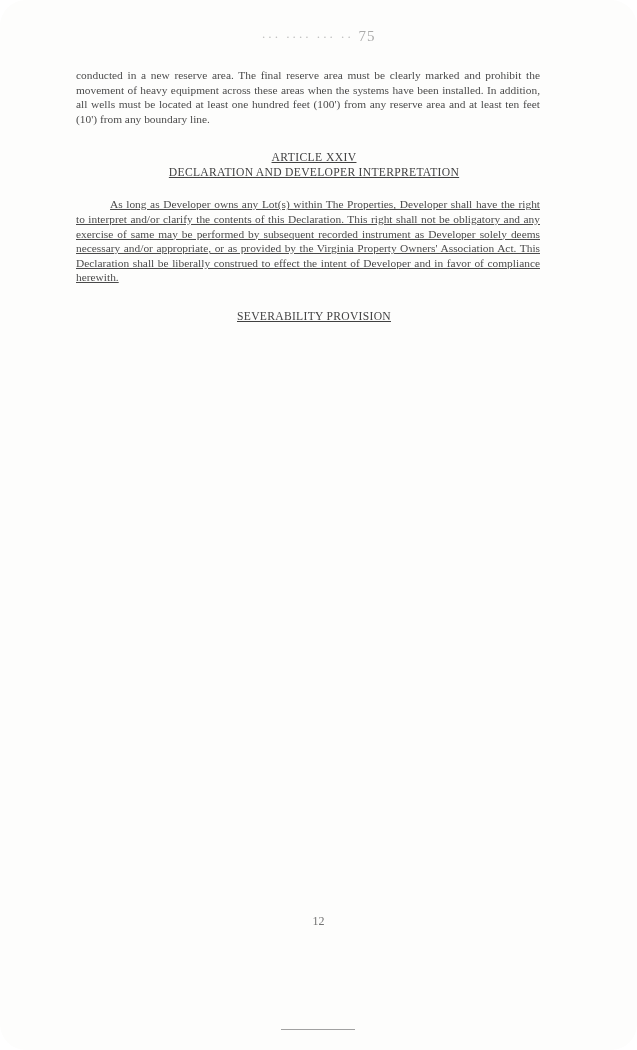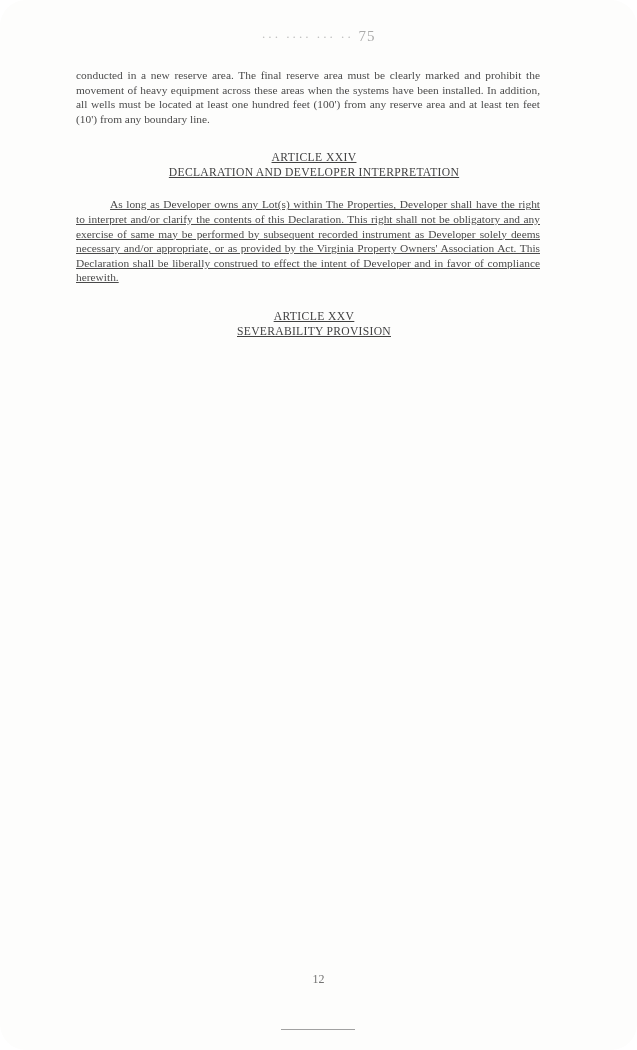--- a/index.html
+++ b/index.html
@@ -82,21 +82,21 @@
   .article-head .line2 span {
     text-decoration: underline;
   }
   .article-head .line2 {
     letter-spacing: 0.3px;
     font-family: Liberation Serif, serif;
   }
 
   .page-number {
     position: absolute;
-    top: 972px;
+    top: 914px;
     left: 0;
     right: 0;
     text-align: center;
     font-size: 12px;
     color: #5a5a5a;
     opacity: 0.85;
   }
 
   .bottom-rule {
     position: absolute;
@@ -129,21 +129,20 @@
       <div class="line2"><span>DECLARATION AND DEVELOPER INTERPRETATION</span></div>
     </div>
 
     <div class="spacer-md"></div>
 
     <p class="para indent">As long as Developer owns any Lot(s) within The Properties, Developer shall have the right to interpret and/or clarify the contents of this Declaration. This right shall not be obligatory and any exercise of same may be performed by subsequent recorded instrument as Developer solely deems necessary and/or appropriate, or as provided by the Virginia Property Owners' Association Act.  This Declaration shall be liberally construed to effect the intent of Developer and in favor of compliance herewith.</p>
 
     <div class="spacer-lg"></div>
 
     <div class="article-head">
-      <div class="line1"><span>ARTICLE XXV</span></div>
       <div class="line2"><span>SEVERABILITY PROVISION</span></div>
     </div>
 
     <div class="spacer-md"></div>
 
 
   </div>
 
   <div class="page-number">12</div>
 

